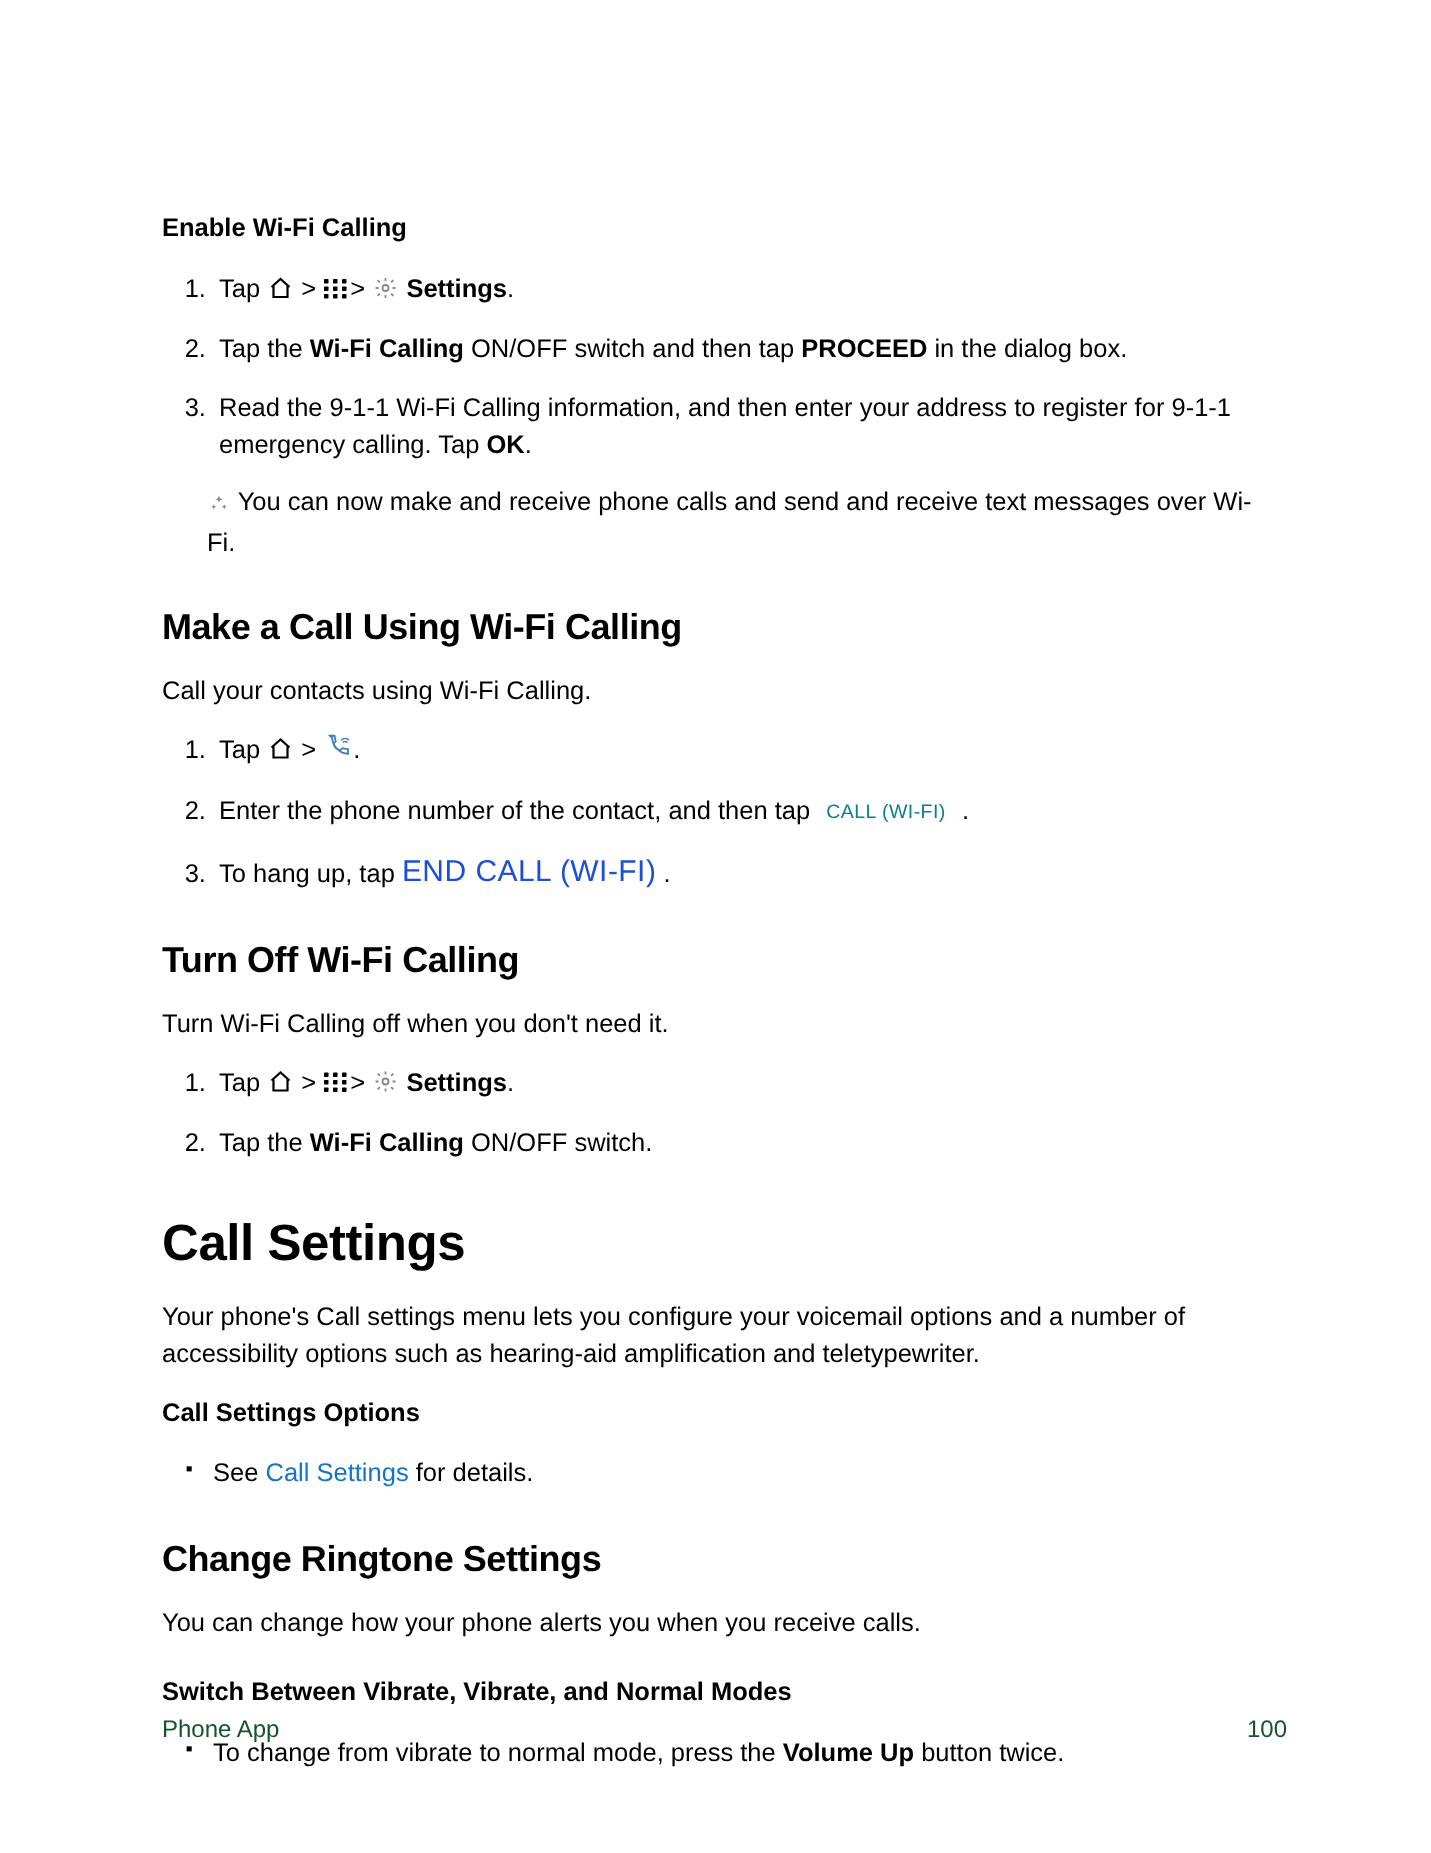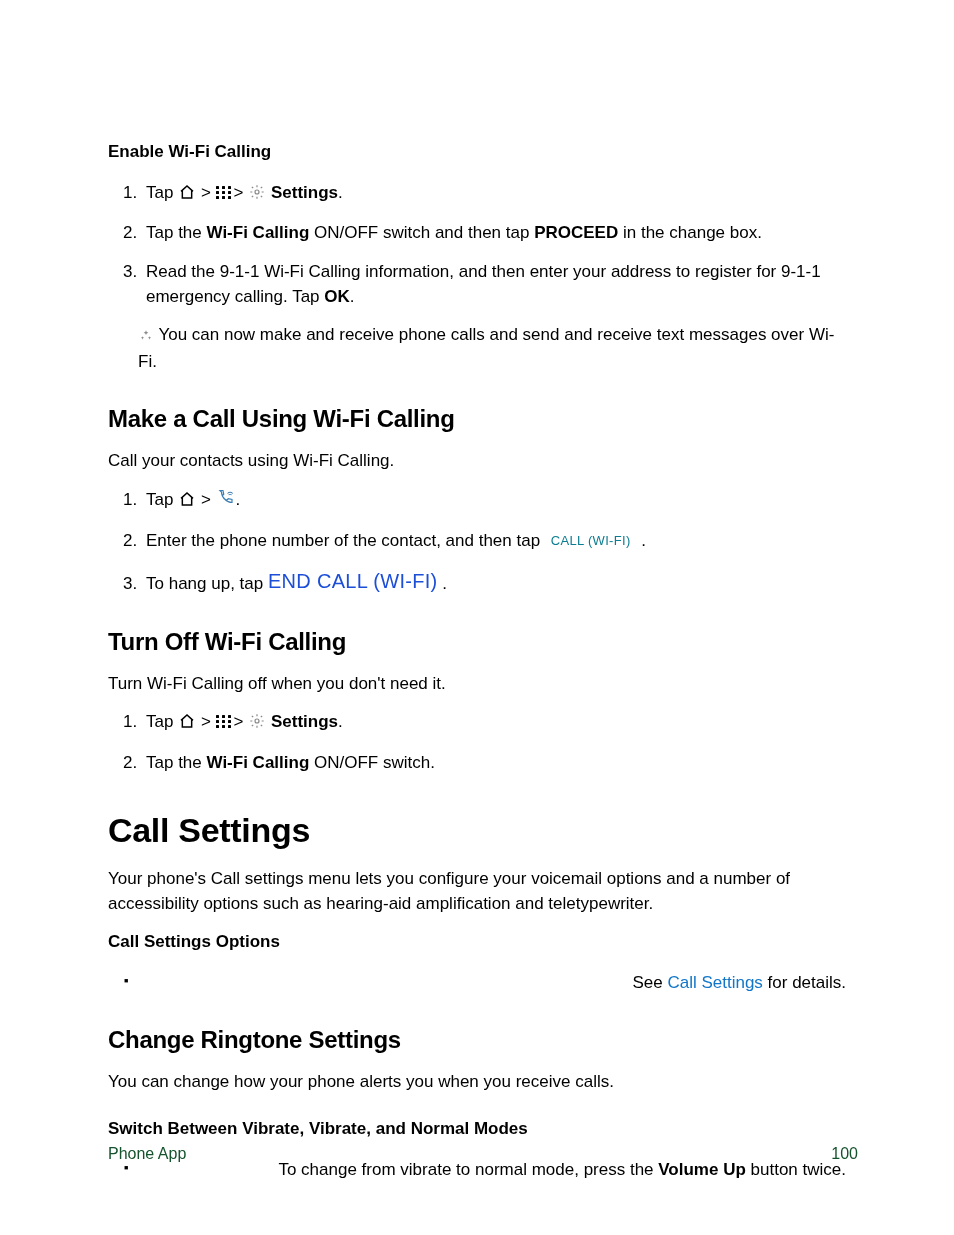--- a/index.html
+++ b/index.html
@@ -44,21 +44,20 @@
       margin-bottom: 10px;
     }
     ol > li {
       padding-left: 4px;
       margin-bottom: 14px;
     }
     ul.square {
       list-style: none;
       padding-left: 34px;
       margin-bottom: 8px;
-      text-align: right;
     }
     ul.square > li {
       position: relative;
       margin-bottom: 10px;
     }
     ul.square > li::before {
       content: "■";
       position: absolute;
       left: -18px;
       top: 5px;
@@ -140,21 +139,21 @@
     </span><span>&gt; </span>
     <span class="icon icon-gear">
       <svg viewBox="0 0 24 24" fill="none" stroke="#888" stroke-width="1.8">
           <circle cx="12" cy="12" r="3"></circle>
           <path d="M12 2v3M12 19v3M4.2 4.2l2.1 2.1M17.7 17.7l2.1 2.1M2 12h3M19 12h3M4.2 19.8l2.1-2.1M17.7 6.3l2.1-2.1"></path>
         </svg>
     </span>
     <span class="bold">Settings</span><span>.</span>
   </li>
   <li>
-    <span>Tap the </span><span class="bold">Wi-Fi Calling</span><span> ON/OFF switch and then tap </span><span class="bold">PROCEED</span><span> in the change box.</span>
+    <span>Tap the </span><span class="bold">Wi-Fi Calling</span><span> ON/OFF switch and then tap </span><span class="bold">PROCEED</span><span> in the dialog box.</span>
   </li>
   <li>
     <span>Read the 9-1-1 Wi-Fi Calling information, and then enter your address to register for 9-1-1 emergency calling. Tap </span><span class="bold">OK</span><span>.</span>
   </li>
 </ol>
 <div class="note-row">
   <span class="icon icon-sparkle">
     <svg viewBox="0 0 24 24" fill="#888">
         <path d="M12 4l1.2 3 3 1.2-3 1.2L12 12l-1.2-2.6-3-1.2 3-1.2L12 4zM6 14l.8 2 2 .8-2 .8L6 20l-.8-2.4-2-.8 2-.8L6 14zM18 14l.8 2 2 .8-2 .8L18 20l-.8-2.4-2-.8 2-.8L18 14z"></path>
       </svg>

